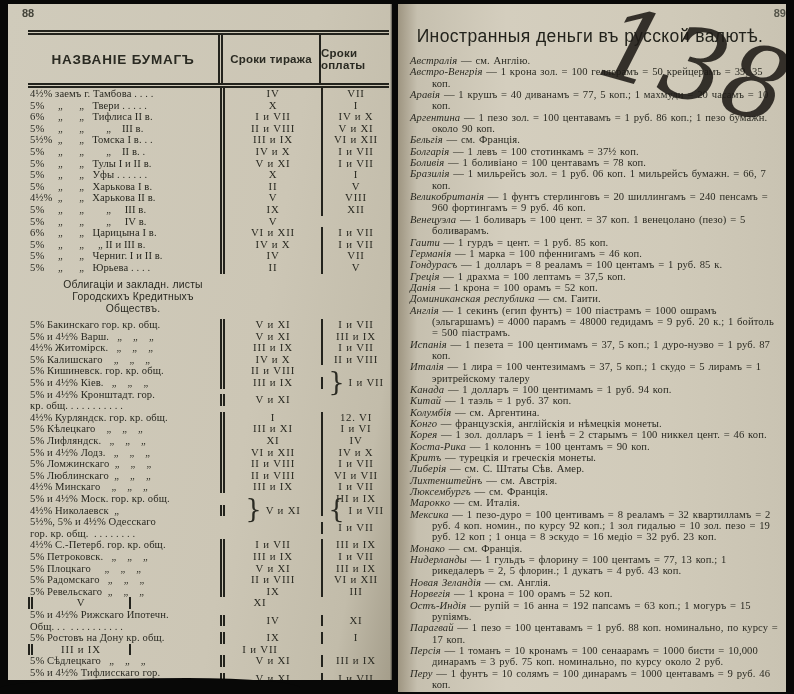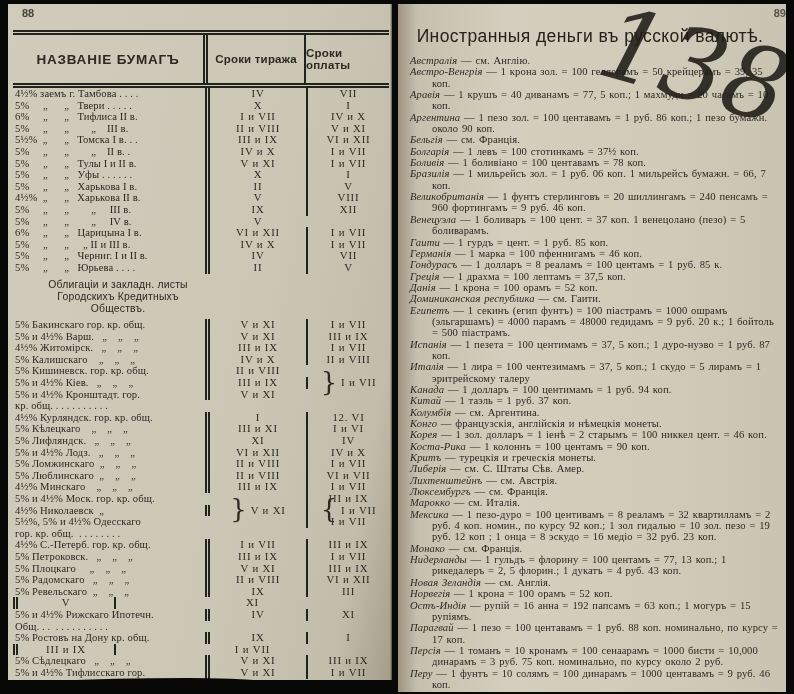--- a/index.html
+++ b/index.html
@@ -14,31 +14,31 @@
     background:linear-gradient(90deg,rgba(8,8,7,0),#080807 40%,#080807 70%,rgba(8,8,7,0));}
   .corner-shade{position:absolute;left:0;bottom:0;width:300px;height:16px;background:#080807;
     border-radius:100% 60% 0 0/100% 100% 0 0;}
 
   .pagenum{position:absolute;top:3px;font-size:11px;font-weight:bold;
     font-family:"Liberation Sans",sans-serif;color:#45453b;}
   .pn-left{left:14px;}
   .pn-right{right:0;color:#55554a;}
 
   
-  .ltable{margin:26px 3px 0 5px;border-top:5px double #23231d;}
+  .ltable{margin:26px 3px 0 20px;border-top:5px double #23231d;}
   .thead{display:flex;border-bottom:5px double #23231d;
     font-family:"Liberation Sans",sans-serif;font-weight:bold;align-items:stretch;}
   .th{display:flex;align-items:center;justify-content:center;padding:12px 0;}
   .col-name{flex:0 0 190px;}
   .col-t{flex:0 0 96px;border-left:5px double #23231d;text-align:center;}
   .col-o{flex:1 1 auto;border-left:2px solid #23231d;}
   .th.col-name{font-size:13.5px;letter-spacing:.8px;}
   .th.col-t,.th.col-o{font-size:11.5px;letter-spacing:.2px;}
 
-  .row{display:flex;align-items:flex-start;min-height:11.6px;}
+  .row{display:flex;align-items:center;min-height:11.6px;}
   .cell{display:flex;}
   .cell.col-name{font-size:10.6px;line-height:11.6px;white-space:pre-wrap;
     align-items:center;padding-left:2px;letter-spacing:.1px;}
   .cell.col-t,.cell.col-o{font-size:10.8px;line-height:11.6px;align-items:center;
     justify-content:center;text-align:center;letter-spacing:.8px;}
   .row.section-row .cell.col-name{font-family:"Liberation Sans",sans-serif;font-weight:normal;
     font-size:10.4px;line-height:12.2px;justify-content:center;text-align:center;
     padding:5px 6px 4px 10px;letter-spacing:.2px;}
   .brace{font-family:"DejaVu Serif",serif;font-size:26px;font-weight:400;line-height:0;
     margin-right:3px;position:relative;top:-1px;color:#2a2a22;}
@@ -384,21 +384,21 @@
         <p class="entry"><i>Германія</i><span> — 1 марка = 100 пфеннигамъ = 46 коп.</span></p>
 
         <p class="entry"><i>Гондурасъ</i><span> — 1 долларъ = 8 реаламъ = 100 центамъ = 1 руб. 85 к.</span></p>
 
         <p class="entry"><i>Греція</i><span> — 1 драхма = 100 лептамъ = 37,5 коп.</span></p>
 
         <p class="entry"><i>Данія</i><span> — 1 крона = 100 орамъ = 52 коп.</span></p>
 
         <p class="entry"><i>Доминиканская республика</i><span> — см. Гаити.</span></p>
 
-        <p class="entry"><i>Египетъ</i><span> — 1 секинъ (егип фунтъ) = 100 піастрамъ = 1000 ошрамъ (эльгаршамъ) = 4000 парамъ = 48000 гедидамъ = 9 руб. 20 к.; 1 бойтоль = 500 піастрамъ.</span></p>
+        <p class="entry"><i>Англія</i><span> — 1 секинъ (егип фунтъ) = 100 піастрамъ = 1000 ошрамъ (эльгаршамъ) = 4000 парамъ = 48000 гедидамъ = 9 руб. 20 к.; 1 бойтоль = 500 піастрамъ.</span></p>
 
         <p class="entry"><i>Испанія</i><span> — 1 пезета = 100 центимамъ = 37, 5 коп.; 1 дуро-нуэво = 1 руб. 87 коп.</span></p>
 
         <p class="entry"><i>Италія</i><span> — 1 лира = 100 чентезимамъ = 37, 5 коп.; 1 скудо = 5 лирамъ = 1 эритрейскому талеру</span></p>
 
         <p class="entry"><i>Канада</i><span> — 1 долларъ = 100 центимамъ = 1 руб. 94 коп.</span></p>
 
         <p class="entry"><i>Китай</i><span> — 1 таэль = 1 руб. 37 коп.</span></p>
 
         <p class="entry"><i>Колумбія</i><span> — см. Аргентина.</span></p>

